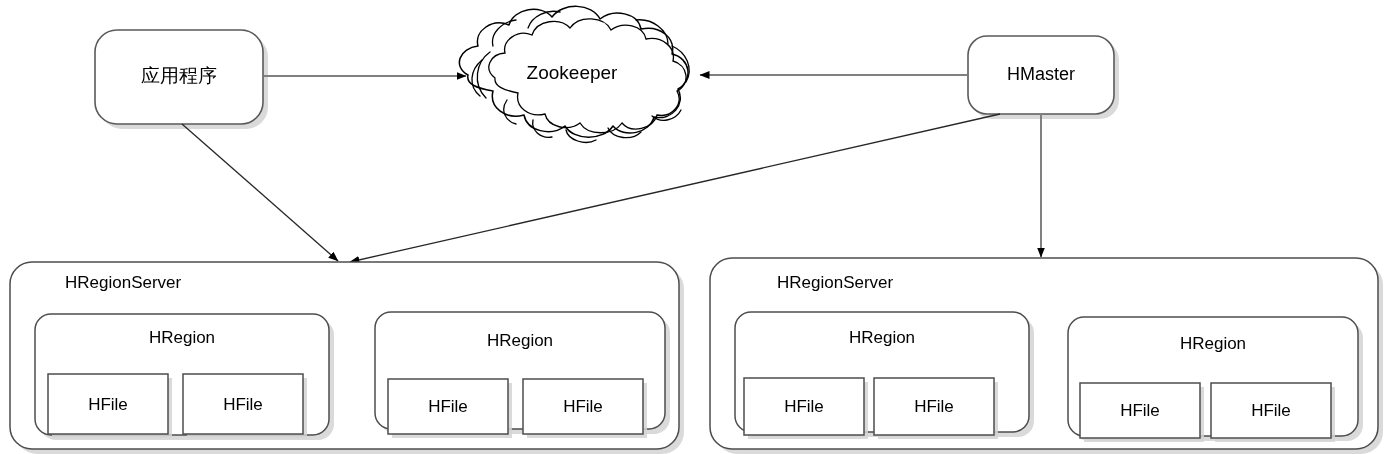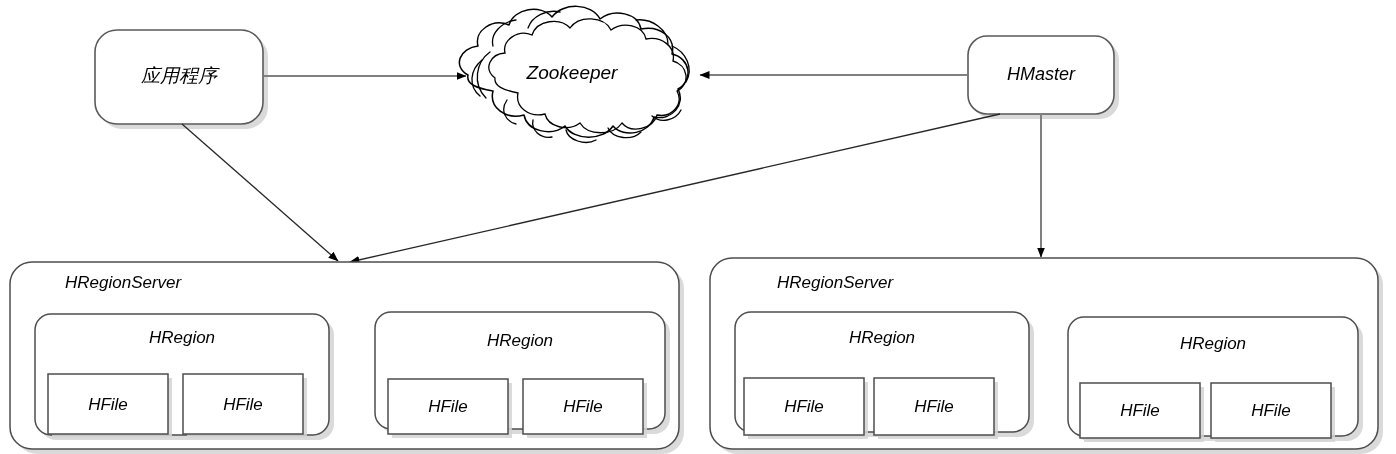--- a/index.html
+++ b/index.html
@@ -10,21 +10,20 @@
   body {
     width: 1396px;
     height: 454px;
     font-family: "Liberation Sans", sans-serif;
     overflow: hidden;
   }
   #diagram-root {
     position: relative;
     width: 1104px;
     height: 454px;
-    font-style: italic;
   }
   svg#diagram {
     display: block;
     width: 1396px;
     height: 454px;
   }
   .node-stroke {
     stroke: #5a5a5a;
     stroke-width: 1.6;
     fill: #ffffff;

